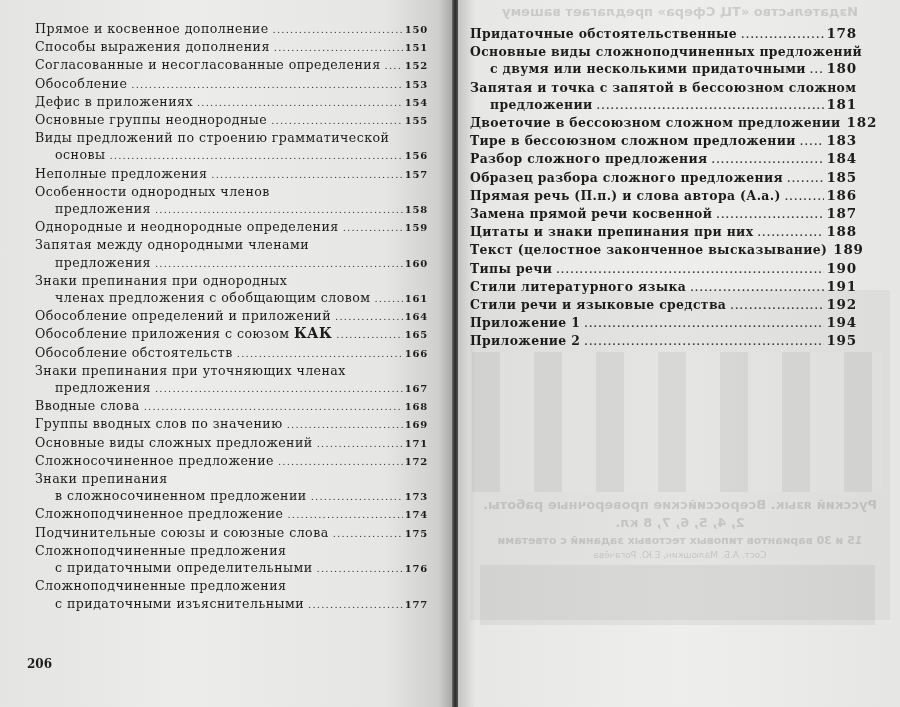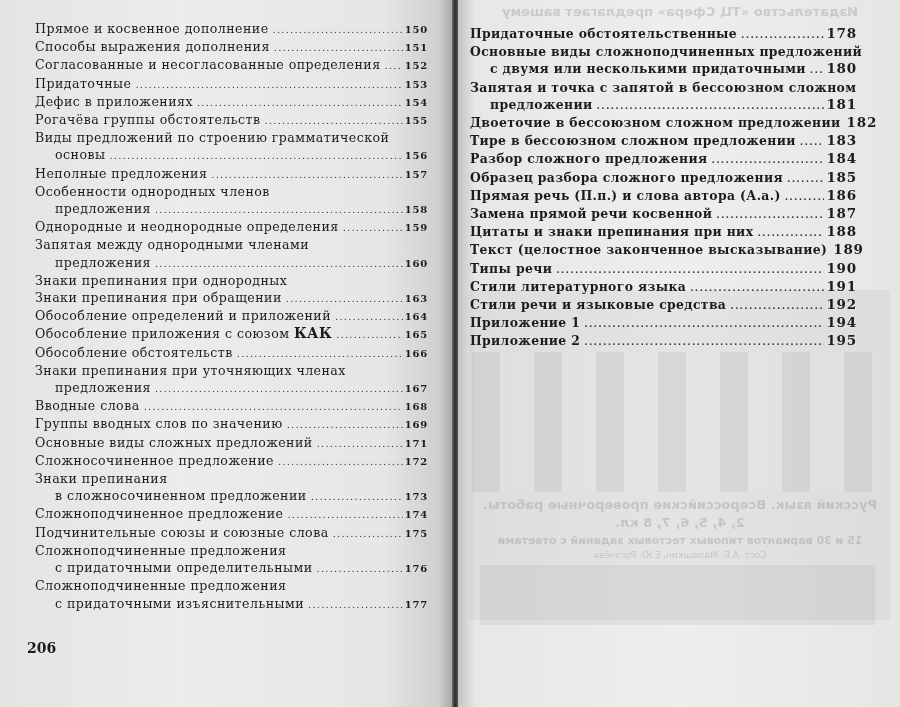--- a/index.html
+++ b/index.html
@@ -67,22 +67,22 @@
     }
     .line .dots::before {
       content: "..................................................................................................................................................";
       font-size: 10px;
     }
     .line .pg { flex: 0 0 auto; font-weight: bold; font-size: 10px; letter-spacing: 0.8px; }
     .toc-right .line .pg { font-size: 13.5px; }
     .kak { font-weight: bold; font-size: 14px; }
 
     .folio {
-      position: absolute; left: 27px; top: 640px;
-      font-weight: bold; font-size: 14px;
+      position: absolute; left: 27px; top: 657px;
+      font-weight: bold; font-size: 12px;
     }
   </style>
 </head>
 <body>
 
 <div class="spread">
   <div class="page page-left"></div>
   <div class="gutter"></div>
   <div class="page page-right"></div>
 
@@ -112,35 +112,35 @@
       </li>
     <li class="entry">
         <div class="line">
           <span class="t">Согласованные и несогласованные определения</span>
           <span class="dots"></span>
           <span class="pg">152</span>
         </div>
       </li>
     <li class="entry">
         <div class="line">
-          <span class="t">Придаточные</span>
+          <span class="t">Обособление</span>
           <span class="dots"></span>
           <span class="pg">153</span>
         </div>
       </li>
     <li class="entry">
         <div class="line">
           <span class="t">Дефис в приложениях</span>
           <span class="dots"></span>
           <span class="pg">154</span>
         </div>
       </li>
     <li class="entry">
         <div class="line">
-          <span class="t">Рогачёва группы обстоятельств</span>
+          <span class="t">Основные группы неоднородные</span>
           <span class="dots"></span>
           <span class="pg">155</span>
         </div>
       </li>
     <li class="entry">
       <div class="line">
           <span class="t">Виды предложений по строению грамматической</span>
         </div>
       <div class="line indent">
           <span class="t">основы</span>
@@ -179,28 +179,26 @@
       <div class="line indent">
           <span class="t">предложения</span>
           <span class="dots"></span>
           <span class="pg">160</span>
         </div>
     </li>
     <li class="entry">
       <div class="line">
           <span class="t">Знаки препинания при однородных</span>
         </div>
-    </li>
-    <li class="entry">
-        <div class="line">
-          <span class="t">Знаки препинания при обращении</span>
-          <span class="dots"></span>
-          <span class="pg">163</span>
-        </div>
-      </li>
+      <div class="line indent">
+          <span class="t">членах предложения с обобщающим словом</span>
+          <span class="dots"></span>
+          <span class="pg">161</span>
+        </div>
+    </li>
     <li class="entry">
         <div class="line">
           <span class="t">Обособление определений и приложений</span>
           <span class="dots"></span>
           <span class="pg">164</span>
         </div>
       </li>
     <li class="entry">
         <div class="line"><span class="t">Обособление приложения с союзом</span>&nbsp;<span class="kak">КАК</span><span class="dots"></span><span class="pg">165</span></div>
       </li>

